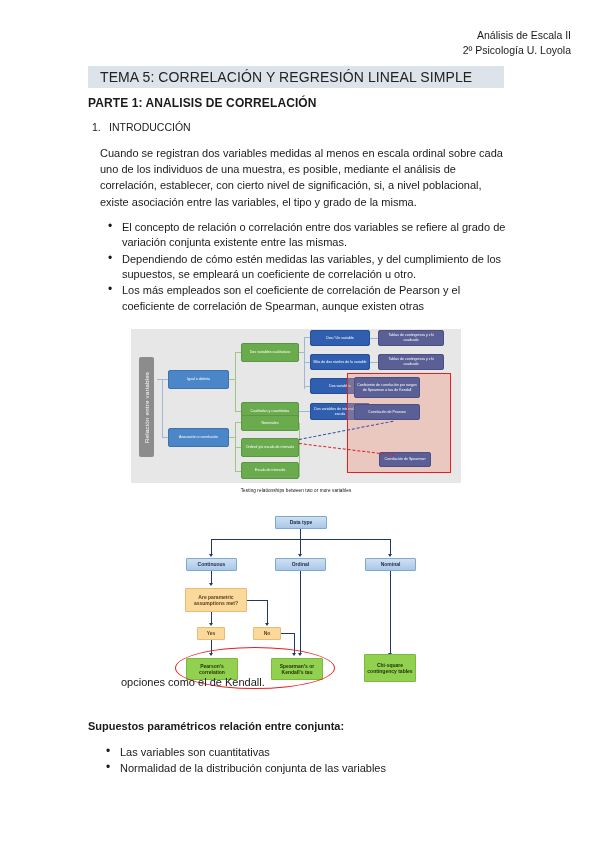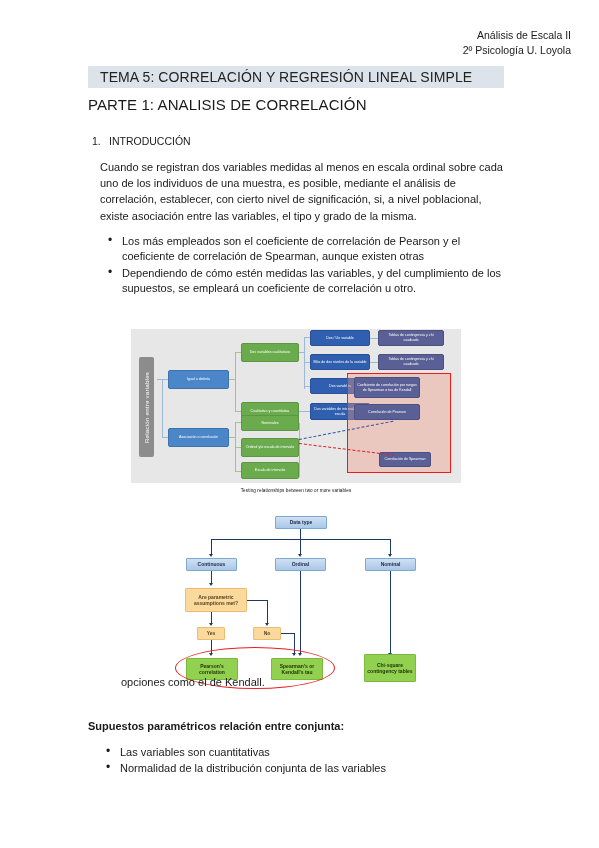--- a/index.html
+++ b/index.html
@@ -42,23 +42,24 @@
     white-space: nowrap;
   }
 
   
   .content {
     position: absolute;
     left: 88px; top: 96px;
     width: 424px;
   }
   .sec-label {
-    font-size: 15px;
-    margin: 0 0 22px 0;
+    font-size: 12px;
+    margin: 0 0 11px 0;
     letter-spacing: .1px;
+    font-weight: bold;
   }
   .sec-num {
     font-size: 10.5px;
     margin: 0 0 12px 4px;
   }
   .sec-num .num { display:inline-block; width: 17px; }
   .para {
     font-size: 11px;
     line-height: 16.2px;
     margin: 0 0 10px 12px;
@@ -219,22 +220,23 @@
   <span class="title-text">TEMA 5: CORRELACIÓN Y REGRESIÓN LINEAL SIMPLE</span>
 </div>
 
 <div class="content">
   <p class="sec-label">PARTE 1: ANALISIS DE CORRELACIÓN</p>
   <p class="sec-num">
     <span class="num">1.</span><span>INTRODUCCIÓN</span>
   </p>
   <p class="para">Cuando se registran dos variables medidas al menos en escala ordinal sobre cada uno de los individuos de una muestra, es posible, mediante el análisis de correlación, establecer, con cierto nivel de significación, si, a nivel poblacional, existe asociación entre las variables, el tipo y grado de la misma.</p>
   <ul class="bullets">
+    <li>El concepto de relación o correlación entre dos variables se refiere al grado de variación conjunta existente entre las mismas.</li>
+    <li>Dependiendo de cómo estén medidas las variables, y del cumplimiento de los supuestos, se empleará un coeficiente de correlación u otro.</li>
     <li>Los más empleados son el coeficiente de correlación de Pearson y el coeficiente de correlación de Spearman, aunque existen otras</li>
-    <li>Dependiendo de cómo estén medidas las variables, y del cumplimiento de los supuestos, se empleará un coeficiente de correlación u otro.</li>
   </ul>
 </div>
 
 <div class="fig1">
   <div class="inner">
 
     <div class="vlabel">
       <span>Relación entre variables</span>
     </div>
 

